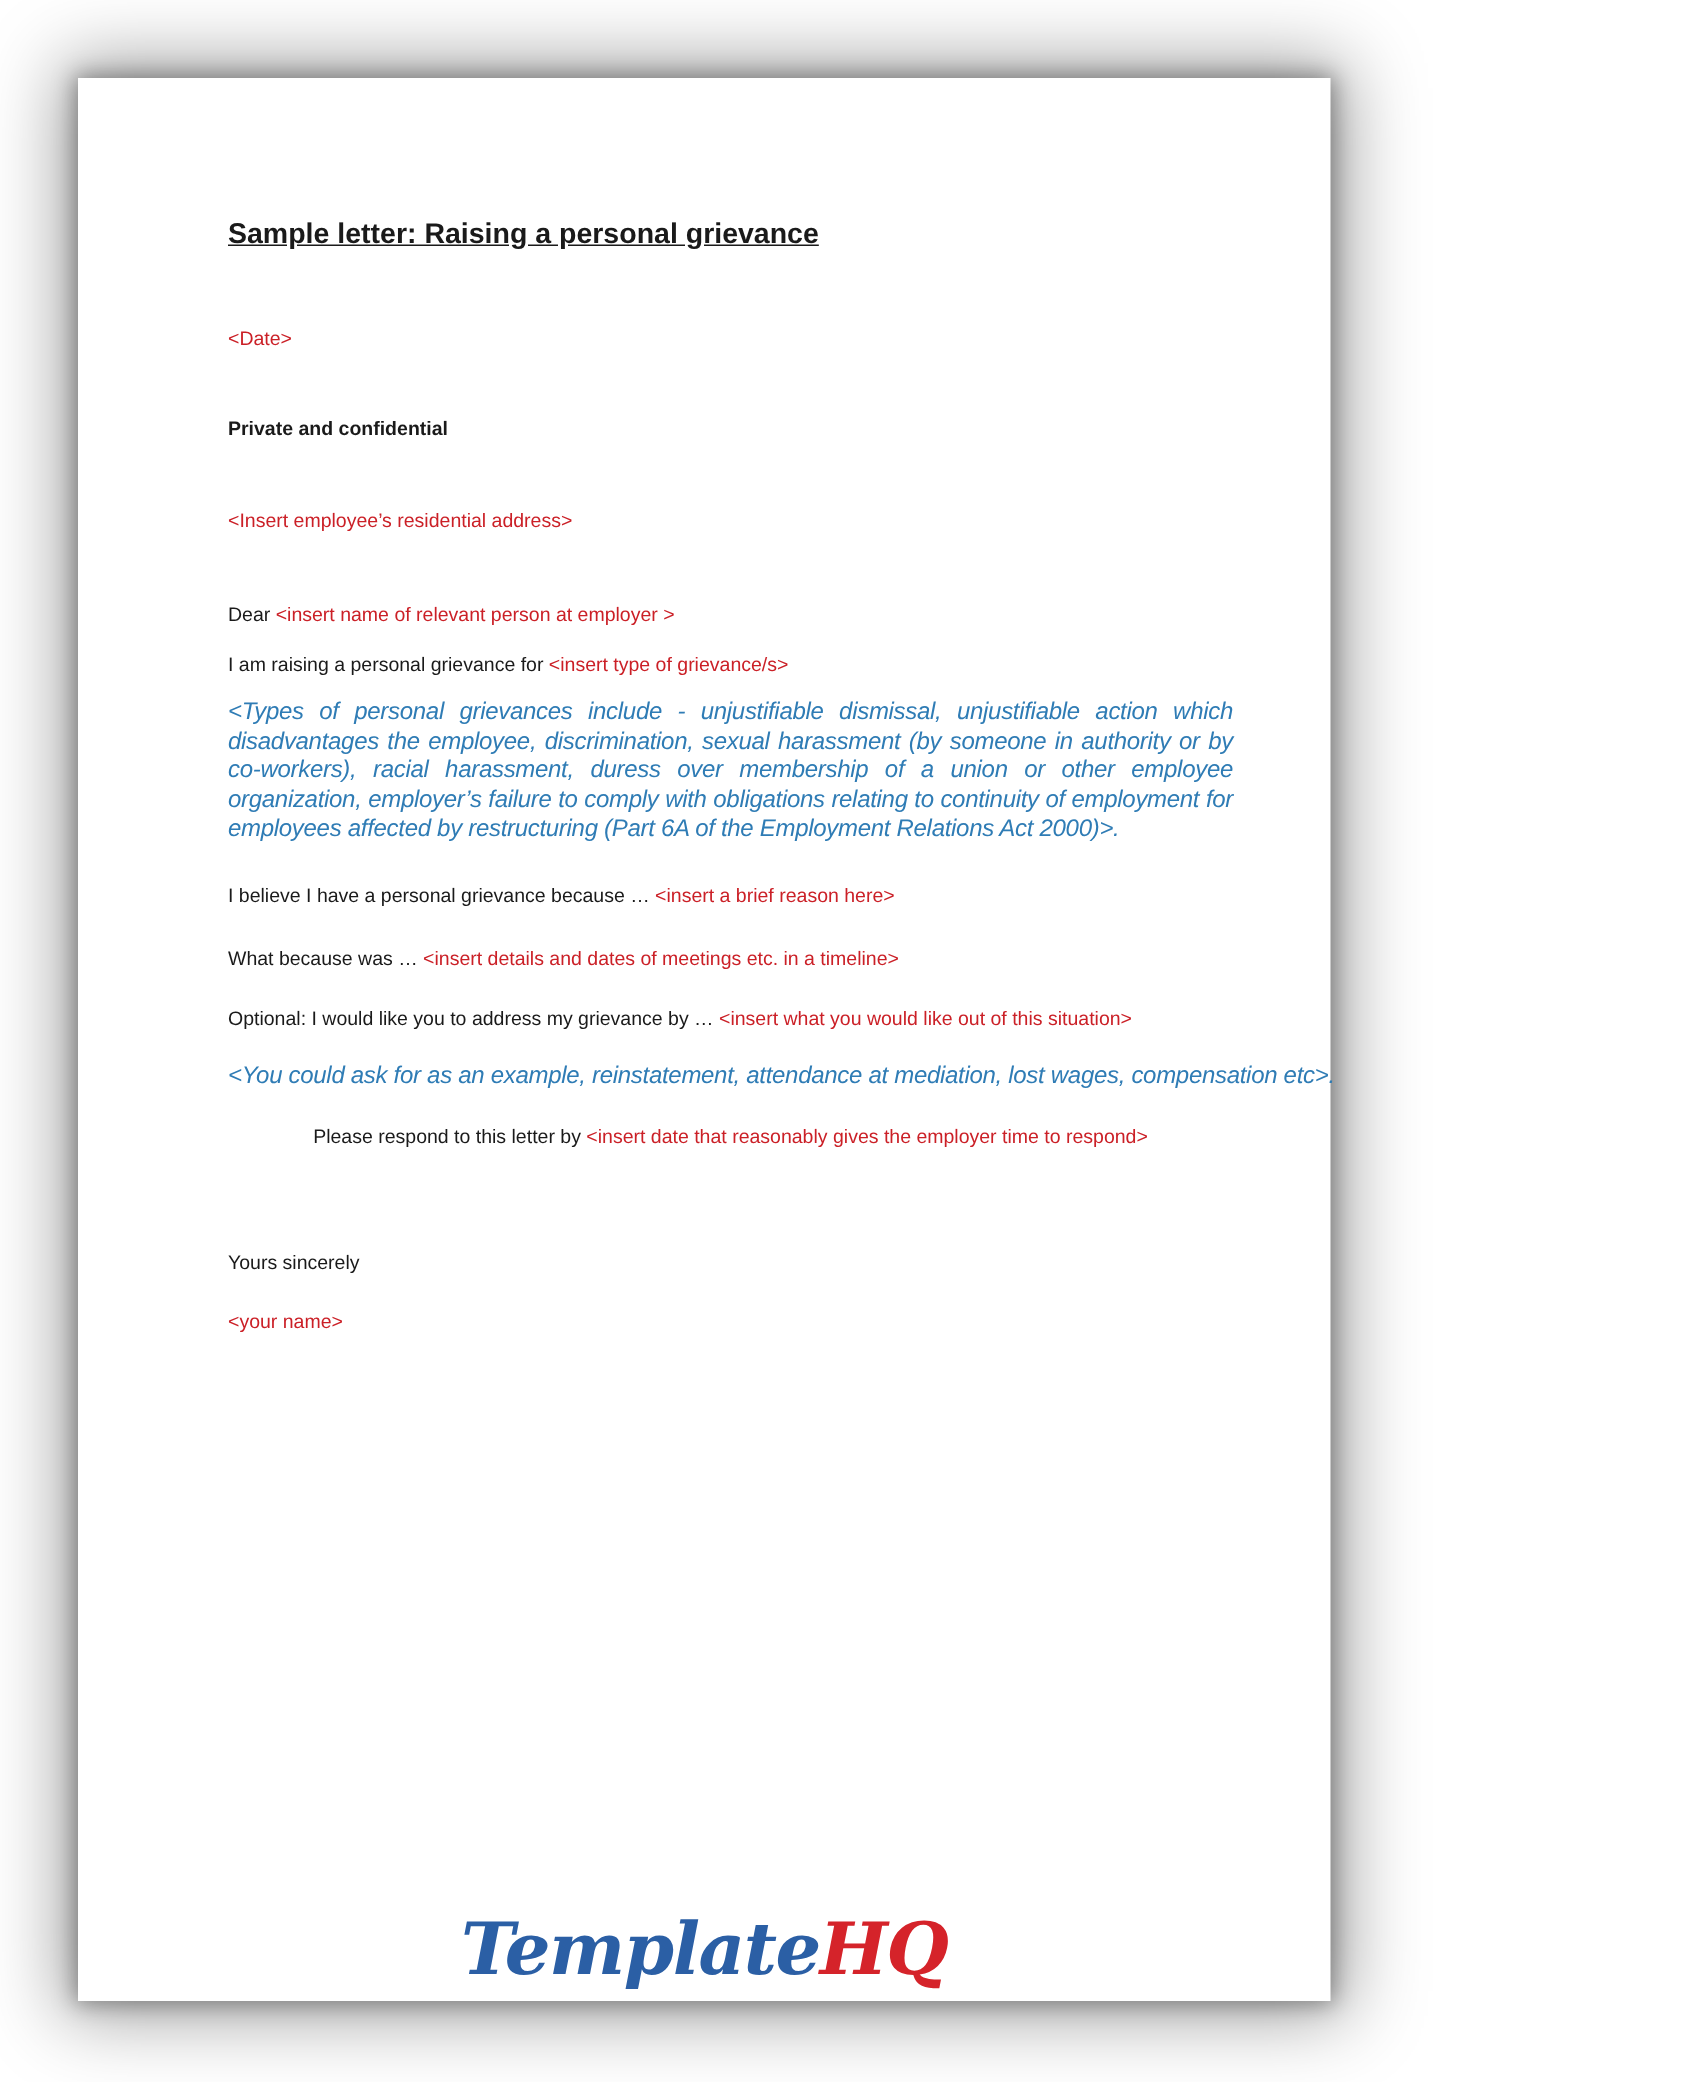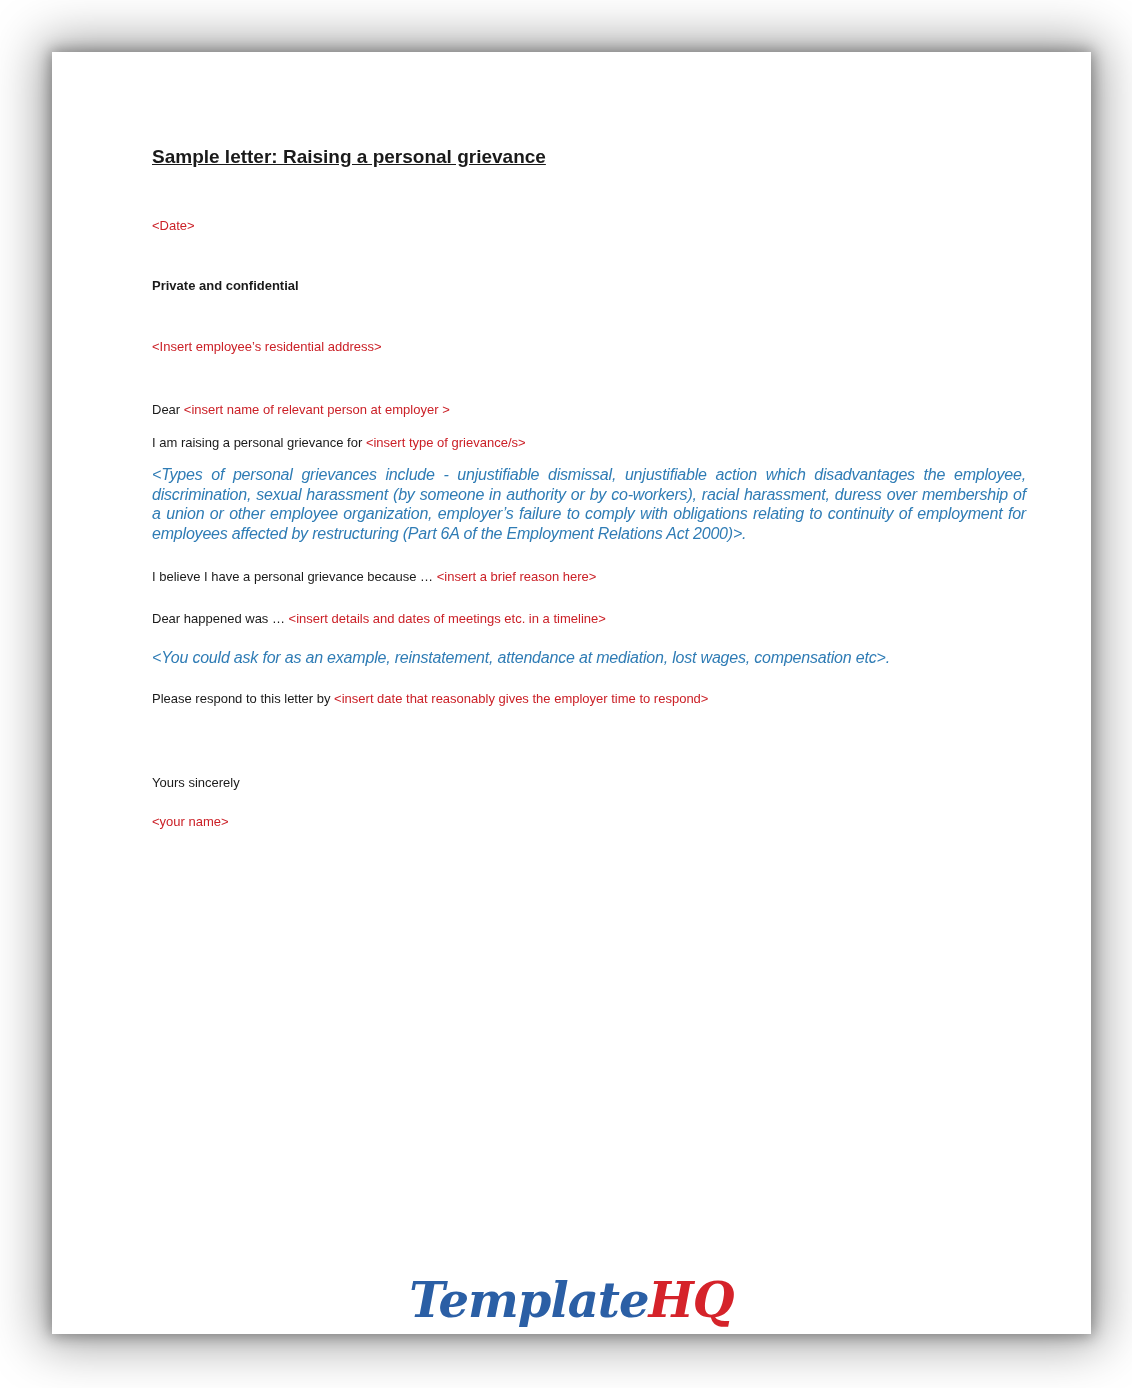--- a/index.html
+++ b/index.html
@@ -11,21 +11,21 @@
     width: 1132px;
     height: 1388px;
     position: relative;
     font-family: "Liberation Sans", sans-serif;
     overflow: hidden;
   }
   .page {
     position: absolute;
     left: 52px;
     top: 52px;
-    width: 1039px;
+    width: 835px;
     height: 1282px;
     background: #ffffff;
     box-shadow: 0 0 14px 2px rgba(0,0,0,0.35), 0 0 48px 10px rgba(0,0,0,0.38);
     box-sizing: border-box;
     padding: 94px 65px 0 100px;
   }
   .title {
     font-size: 19px;
     line-height: 22px;
     font-weight: bold;
@@ -56,21 +56,21 @@
   .mt-date      { margin-top: 47px; }
   .mt-private   { margin-top: 38px; }
   .mt-addr      { margin-top: 39px; }
   .mt-dear      { margin-top: 41px; }
   .mt-raising   { margin-top: 11px; }
   .mt-types     { margin-top: 11px; }
   .mt-believe   { margin-top: 23px; }
   .mt-happened  { margin-top: 20px; }
   .mt-optional  { margin-top: 18px; }
   .mt-ask       { margin-top: 18px; }
-  .mt-respond   { margin-top: 20px; }
+  .mt-respond   { margin-top: 20px; text-align: center; }
   .mt-ack       { margin-top: 20px; }
   .mt-closing   { margin-top: 62px; }
   .mt-signature { margin-top: 17px; }
   .logo {
     position: absolute;
     left: 0;
     right: 0;
     top: 1224px;
     text-align: center;
     font-family: "DejaVu Serif", serif;
@@ -100,22 +100,23 @@
   </div>
 
   <p class="p mt-dear"><span>Dear </span><span class="red">&lt;insert name of relevant person at employer &gt;</span></p>
 
   <p class="p mt-raising"><span>I am raising a personal grievance for </span><span class="red">&lt;insert type of grievance/s&gt;</span></p>
 
   <p class="note mt-types">&lt;Types of personal grievances include - unjustifiable dismissal, unjustifiable action which disadvantages the employee, discrimination, sexual harassment (by someone in authority or by co-workers), racial harassment, duress over membership of a union or other employee organization, employer’s failure to comply with obligations relating to continuity of employment for employees affected by restructuring (Part 6A of the Employment Relations Act 2000)&gt;.</p>
 
   <p class="p mt-believe"><span>I believe I have a personal grievance because … </span><span class="red">&lt;insert a brief reason here&gt;</span></p>
 
-  <p class="p mt-happened"><span>Dear happened was … </span><span class="red">&lt;insert details and dates of meetings etc. in a timeline&gt;</span></p>
+  <p class="p mt-happened"><span>What because was … </span><span class="red">&lt;insert details and dates of meetings etc. in a timeline&gt;</span></p>
 
+  <p class="p mt-optional"><span>Optional: I would like you to address my grievance by … </span><span class="red">&lt;insert what you would like out of this situation&gt;</span></p>
 
   <p class="note oneline mt-ask">&lt;You could ask for as an example, reinstatement, attendance at mediation, lost wages, compensation etc&gt;.</p>
 
   <p class="p mt-respond"><span>Please respond to this letter by </span><span class="red">&lt;insert date that reasonably gives the employer time to respond&gt;</span></p>
 
 
   <p class="p mt-closing">Yours sincerely</p>
 
   <p class="p red mt-signature">&lt;your name&gt;</p>
 

